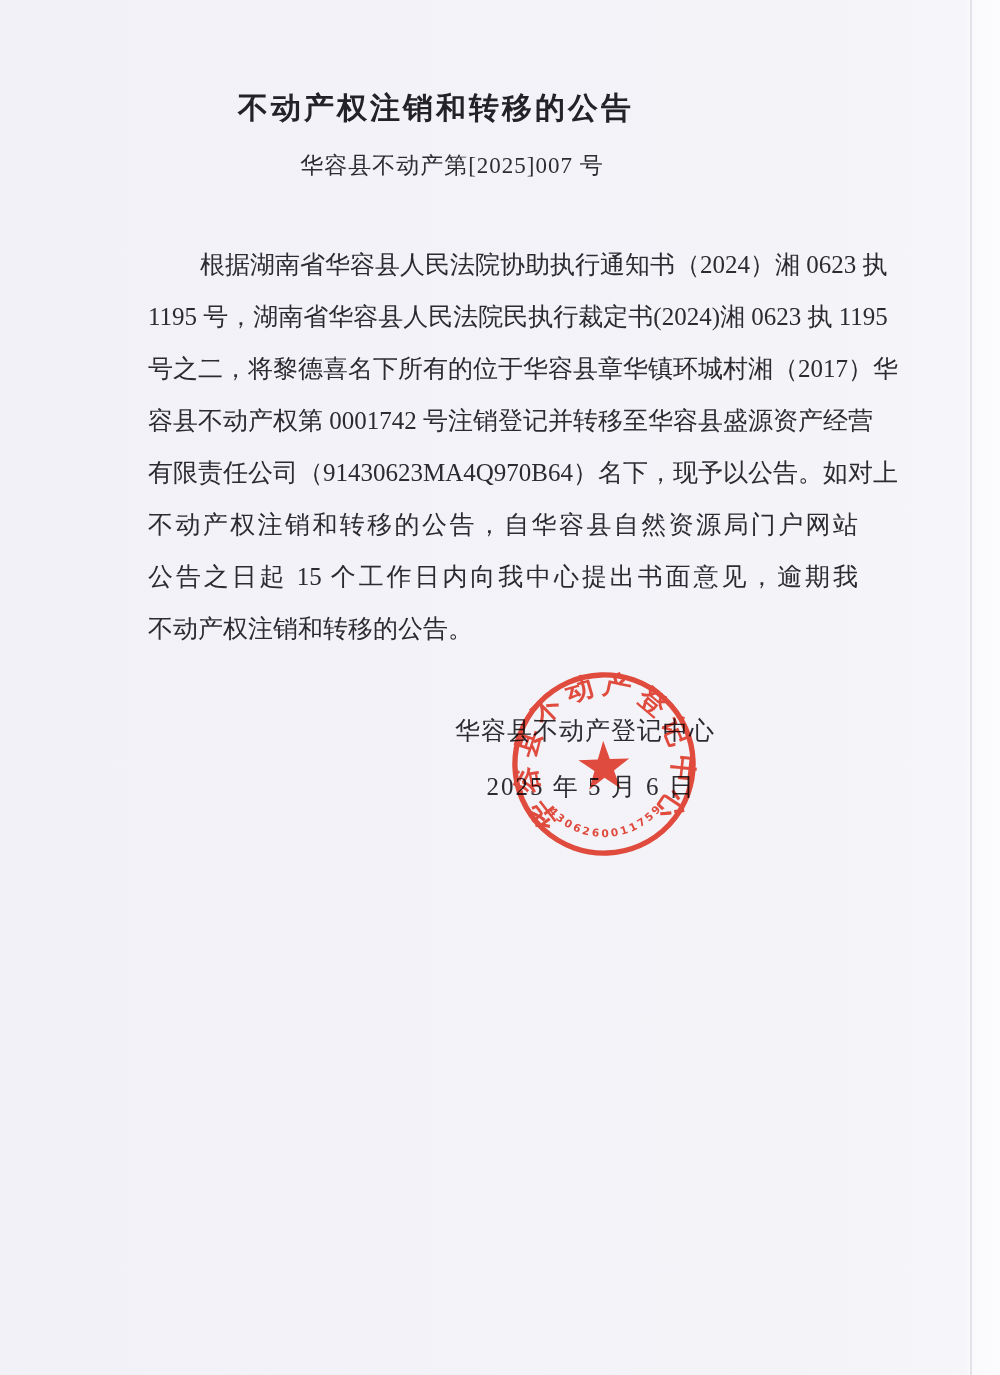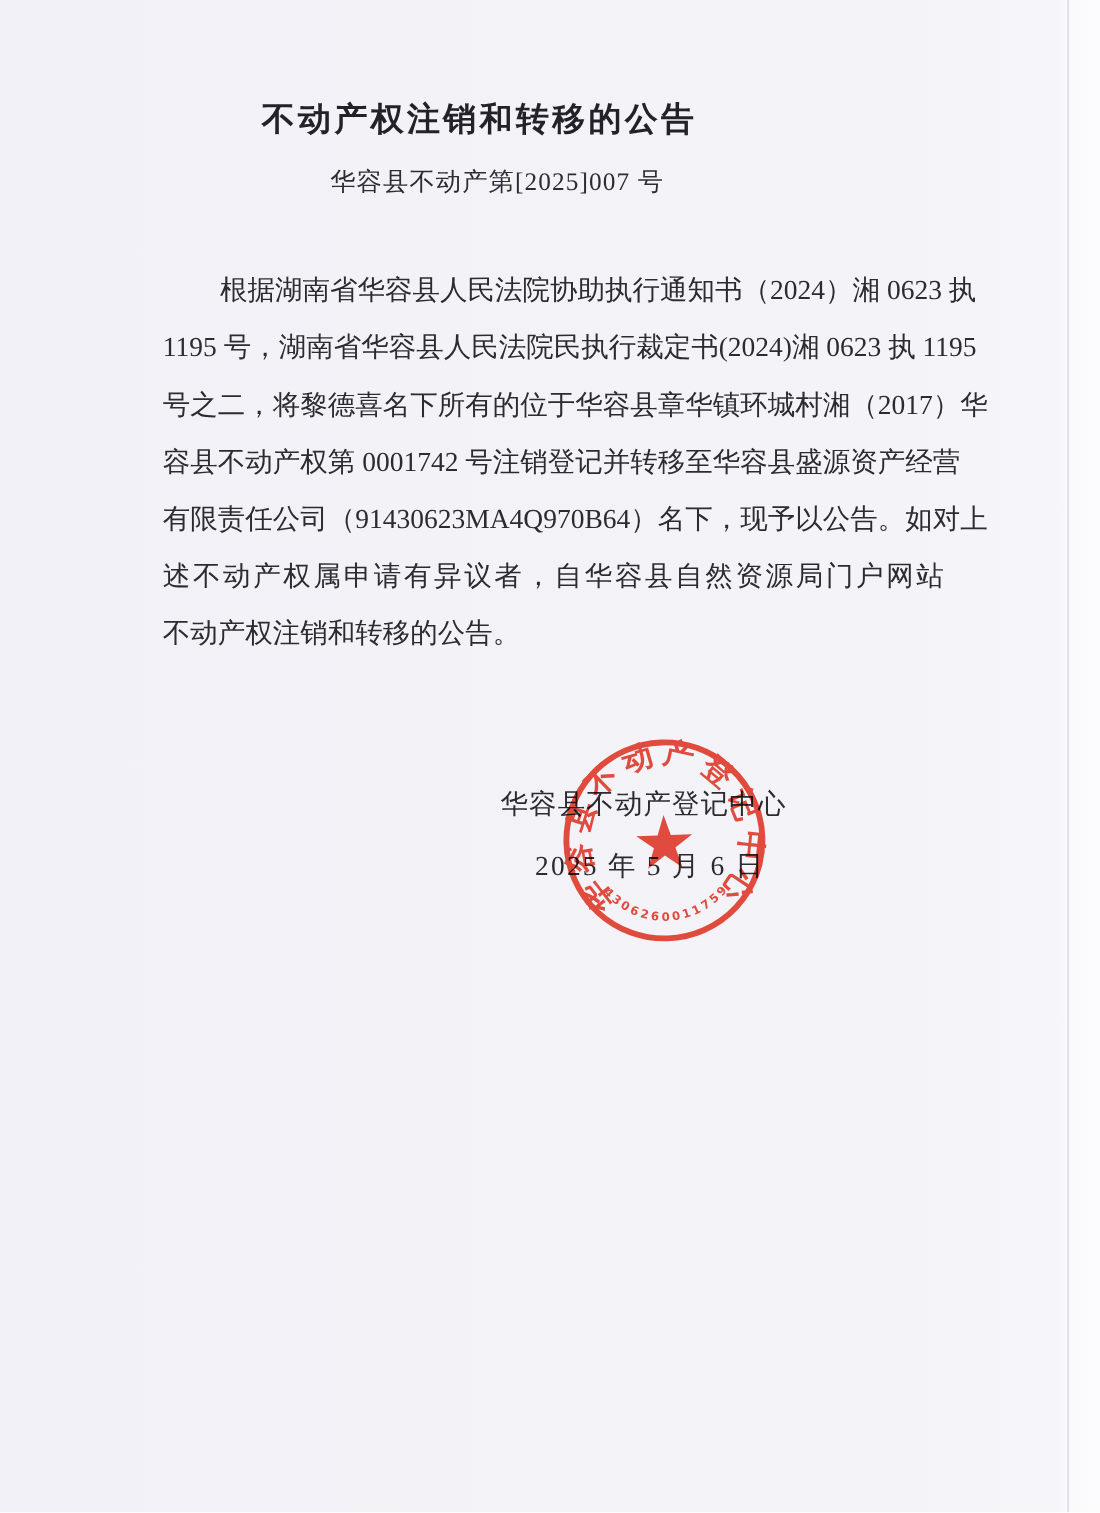--- a/index.html
+++ b/index.html
@@ -127,21 +127,22 @@
   <h1 class="doc-title">不动产权注销和转移的公告</h1>
 
   <div class="doc-number">华容县不动产第[2025]007 号</div>
 
   <div class="doc-body">
     <div class="body-line indent">根据湖南省华容县人民法院协助执行通知书（2024）湘 0623 执</div>
     <div class="body-line">1195 号，湖南省华容县人民法院民执行裁定书(2024)湘 0623 执 1195</div>
     <div class="body-line">号之二，将黎德喜名下所有的位于华容县章华镇环城村湘（2017）华</div>
     <div class="body-line">容县不动产权第 0001742 号注销登记并转移至华容县盛源资产经营</div>
     <div class="body-line">有限责任公司（91430623MA4Q970B64）名下，现予以公告。如对上</div>
-    <div class="body-line">述不动产权属申请有异议者，自华容县自然资源局门户网站</div>
+    <div class="body-line">不动产权注销和转移的公告，自华容县自然资源局门户网站</div>
+    <div class="body-line">公告之日起 15 个工作日内向我中心提出书面意见，逾期我</div>
     <div class="body-line plain">不动产权注销和转移的公告。</div>
   </div>
 
   <div class="sig-block">
 
     <div class="signature">华容县不动产登记中心</div>
 
     <div class="sign-date">2025 年 5 月 6 日</div>
 
     <div class="stamp">

